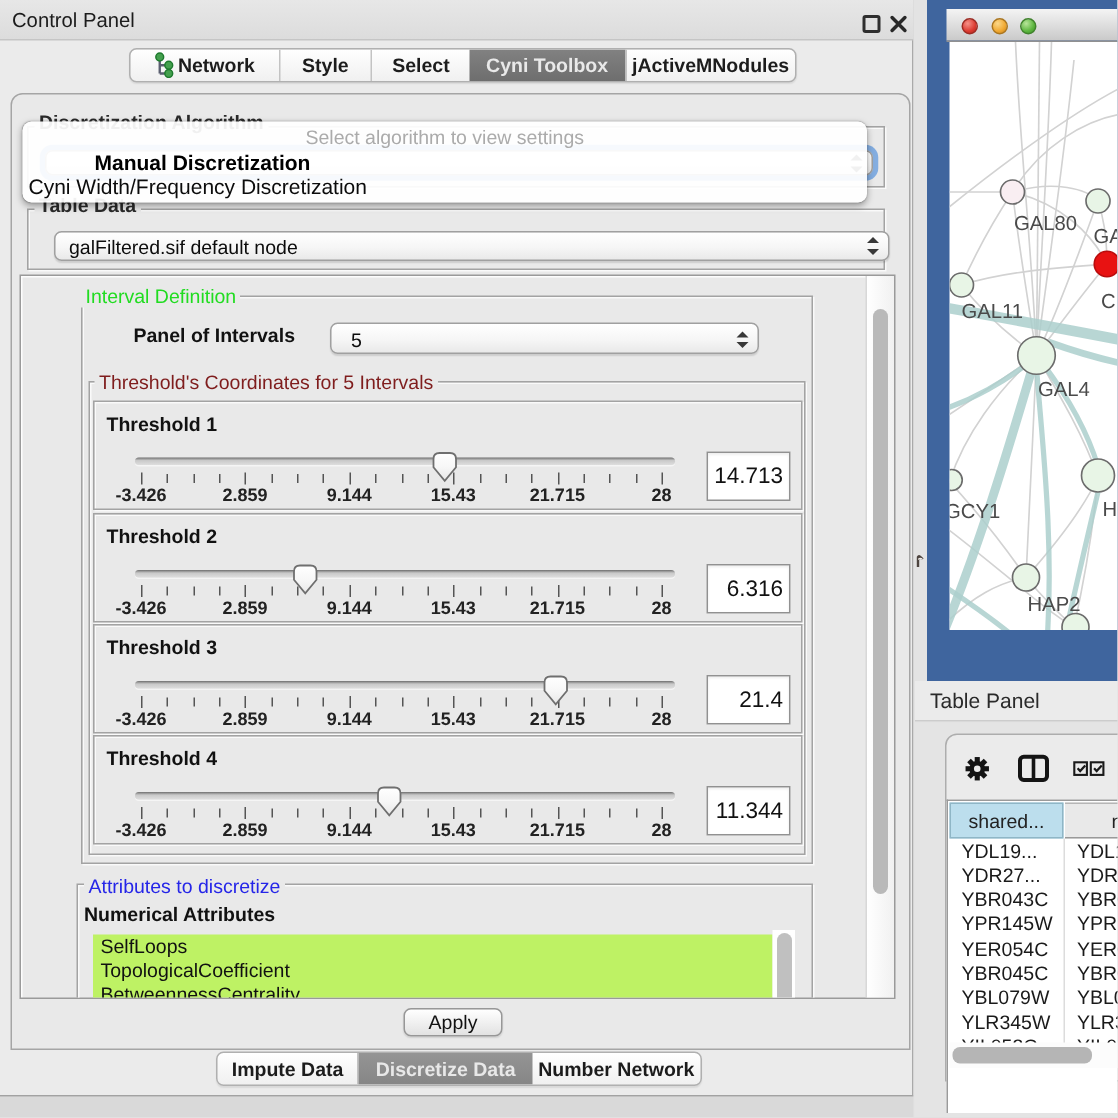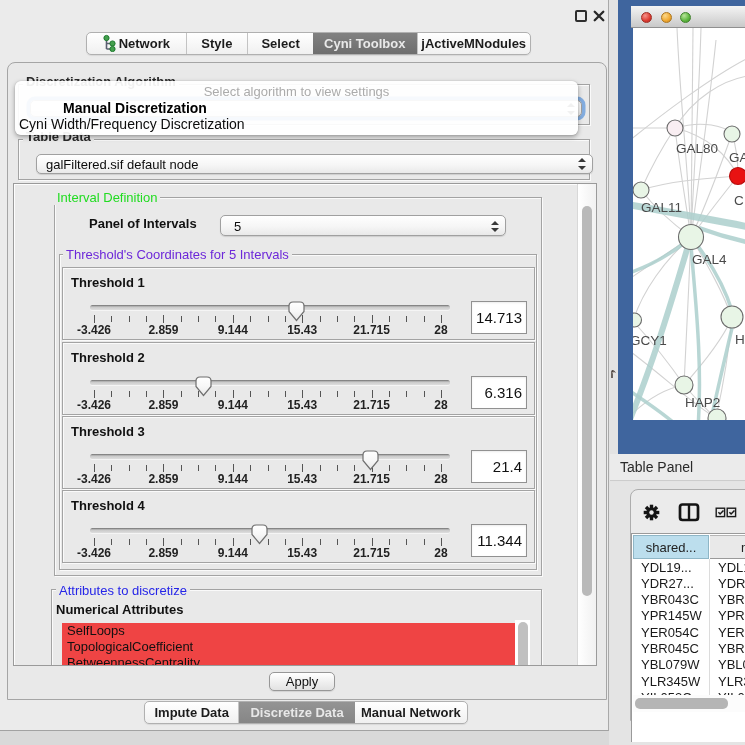--- a/index.html
+++ b/index.html
@@ -53,21 +53,21 @@
   background:linear-gradient(#6e6e6e 0,#9d9d9d 1px,#c9c9c9 2px,#dedede 100%);
   box-shadow:0 1px 0 #f5f5f5; }
 .tick { position:absolute; width:1px; background:#555; }
 .slab { position:absolute; top:55px; font-size:12px; font-weight:bold; color:#222; width:56px; text-align:center; }
 .vfield { position:absolute; left:408px; top:33px; width:56px; height:33px; background:#fff;
   border:1px solid #919191; font-size:15px; color:#111; text-align:right;
   line-height:31px; padding-right:4px; box-shadow:inset 0 1px 2px rgba(0,0,0,0.08); }
 .thumb { position:absolute; top:33px; width:17px; height:21px; }
 
 
-#attrlist { width:453px; height:46px; background:#ef4444; font-size:13px; color:#111; overflow:hidden; }
+#attrlist { width:453px; height:46px; background:#bef264; font-size:13px; color:#111; overflow:hidden; }
 #attrlist div { padding-left:5px; height:16px; line-height:16px; }
 
 
 #applybtn { left:269px; top:672px; width:66px; height:19px; border:1px solid #979797; border-radius:5px;
   background:linear-gradient(#ffffff,#e2e2e2); font-size:13px; color:#111; text-align:center; line-height:17px;
   box-shadow:0 1px 1px rgba(0,0,0,0.1); }
 #bottombar { left:144px; top:701px; width:324px; }
 #bottombar .dark { background:linear-gradient(#949494,#868686); color:#e8e8e8; }
 .seg2 { font-size:13px; font-weight:bold; }
 
@@ -96,20 +96,21 @@
   border-radius:6px; box-shadow:0 2px 5px rgba(0,0,0,0.35), 0 0 1px rgba(0,0,0,0.3); }
 #popup .r1 { position:absolute; left:0; top:3px; width:100%; text-align:center; font-size:13px; color:#ababab; }
 #popup .r2 { position:absolute; left:4px; top:19px; font-size:14px; font-weight:bold; color:#000;padding-left:44px; }
 #popup .r3 { position:absolute; left:4px; top:35px; font-size:14px; color:#0c0c0c; }
 </style>
 </head>
 <body>
 <div id="page">
 
 <div id="cp" class="abs"></div>
+<div id="cp-title" class="abs">Control Panel</div>
 <div id="icon-float" class="abs"></div>
 <svg id="icon-close" class="abs" viewBox="0 0 14 14">
       <path d="M2,2 L12,12 M12,2 L2,12" stroke="#282828" stroke-width="2.7" stroke-linecap="round"></path>
     </svg>
 
 <div id="tabbar" class="abs seg-bar">
   <div class="seg" style="width:100px;">
     <svg width="13" height="18" viewBox="0 0 13 18" style="vertical-align:-4px; margin-right:3px;">
       <path d="M3.5,5 V15 M3.5,9.5 H8 M3.5,15 H8" stroke="#5a5f70" stroke-width="1.6" fill="none"></path>
       <circle cx="3.5" cy="4" r="2.6" fill="#44a04e" stroke="#1e7a2e" stroke-width="1"></circle>
@@ -150,21 +151,21 @@
 <div class="gtitle" style="left:40px; top:6px; color:#21dc21;">Interval Definition</div>
 <div class="abs" style="left:75px; top:32px; font-size:13px; font-weight:bold; color:#111;">Panel of Intervals</div>
 <div class="combo" style="left:206px; top:31px; width:286px; height:21px;">
   <span class="txt" style="line-height:21px;">5</span>
   <span class="arr" style="top:5px;">
           <b style="top:0;"></b>
           <i style="top:7px;"></i>
         </span>
 </div>
 <div class="abs group" style="left:45px; top:70px; width:478px; height:316px;"></div>
-<div class="gtitle" style="left:49px; top:63px; color:#6d28d9;">Threshold's Coordinates for 5 Intervals</div>
+<div class="gtitle" style="left:49px; top:63px; color:#7f1d1d;">Threshold's Coordinates for 5 Intervals</div>
 <div class="tbox" style="left:48px; top:83px;">
   <div class="tlabel">Threshold 1</div>
   <div class="track"></div>
   <div class="tick" style="left:31.0px; top:47px; height:8px;"></div>
   <div class="tick" style="left:48.3px; top:48px; height:6px;"></div>
   <div class="tick" style="left:65.7px; top:48px; height:6px;"></div>
   <div class="tick" style="left:83.1px; top:48px; height:6px;"></div>
   <div class="tick" style="left:100.4px; top:47px; height:8px;"></div>
   <div class="tick" style="left:117.8px; top:48px; height:6px;"></div>
   <div class="tick" style="left:135.1px; top:48px; height:6px;"></div>
@@ -335,21 +336,21 @@
   <div>BetweennessCentrality</div>
 </div>
 <div class="abs" style="left:501px; top:436px; width:15px; height:47px; background:#fff;"></div>
 <div class="vthumb" style="left:504px; top:438px; width:10px; height:45px; border-radius:5px 5px 0 0; background:#c0c0c0;"></div>
 </div>
 <div id="applybtn" class="abs">Apply</div>
 
 <div id="bottombar" class="abs seg-bar">
   <div class="seg seg2" style="width:95px;">Impute Data</div>
   <div class="seg seg2 dark" style="width:116px;">Discretize Data</div>
-  <div class="seg seg2" style="width:113px;">Manual Network</div>
+  <div class="seg seg2" style="width:113px;">Number Network</div>
 </div>
 
 <div id="rightbg" class="abs"></div>
 <div id="netwin" class="abs"></div>
 <div id="nettitle" class="abs"></div>
 <div class="light" style="left:641px; background:radial-gradient(circle at 35% 30%, #f59289, #dc3a30 60%, #a82a22); border:0.5px solid #9d2c24;"></div>
 <div class="light" style="left:661px; background:radial-gradient(circle at 35% 30%, #fbd88a, #f0a830 60%, #bf7d1e); border:0.5px solid #ab761f;"></div>
 <div class="light" style="left:680px; background:radial-gradient(circle at 35% 30%, #b8e59a, #5cb53e 60%, #3f8f2a); border:0.5px solid #40822c;"></div>
 <div id="canvas" class="abs"><svg width="112" height="392" viewBox="0 0 112 392" id="netsvg">
 

